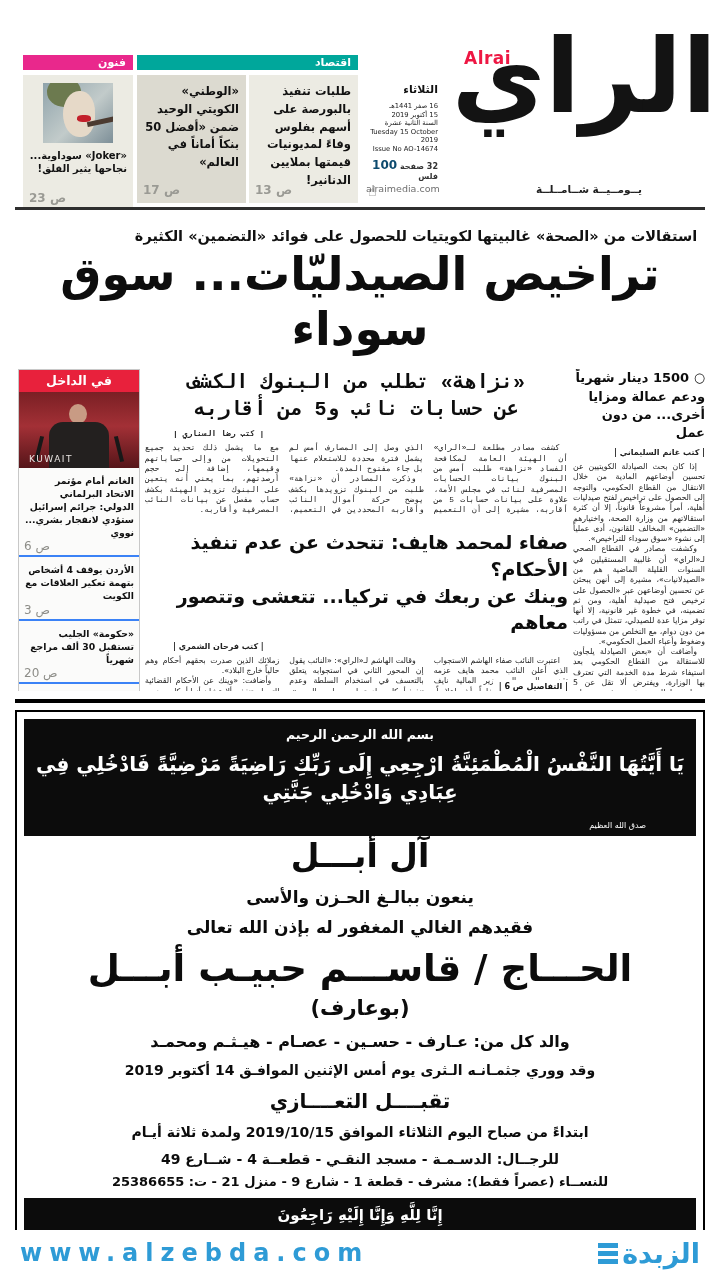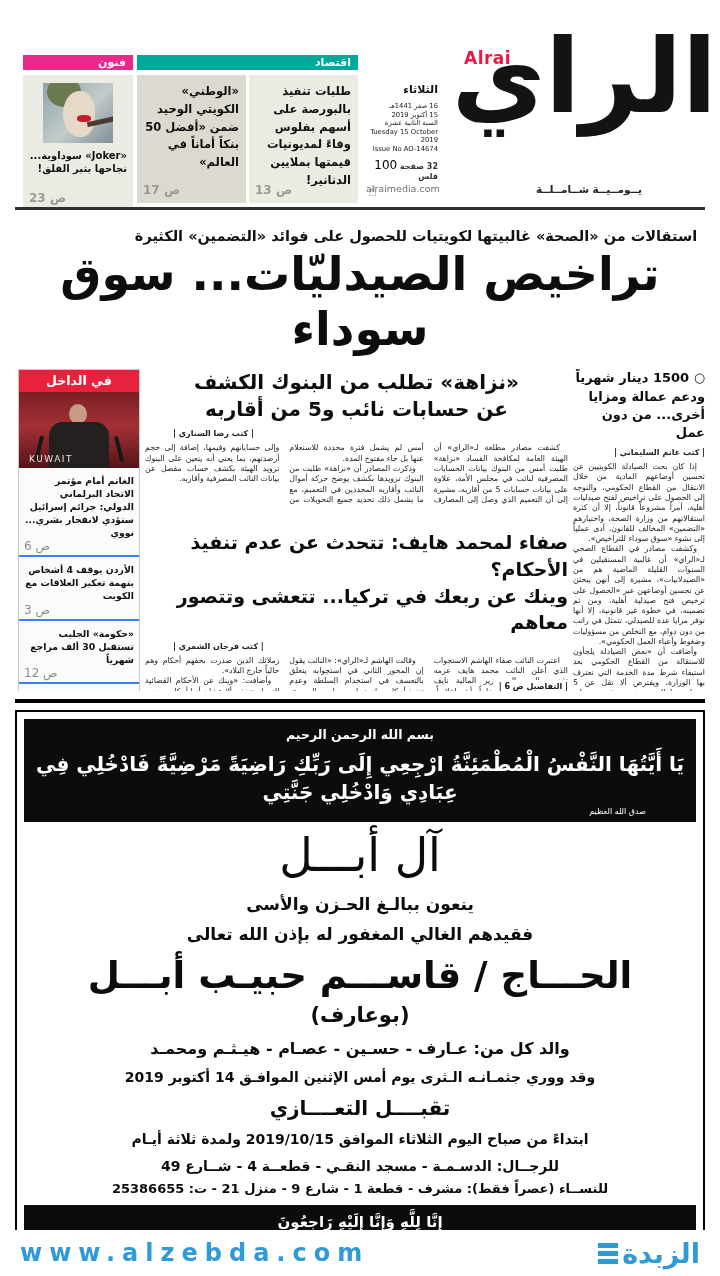--- a/index.html
+++ b/index.html
@@ -10,21 +10,21 @@
   
   .header { position:relative; height:212px; }
   .alrai-latin { position:absolute; top:48px; left:464px; width:58px; color:#ee1743; font-size:17px; font-weight:bold; letter-spacing:.5px; direction:ltr; text-align:left; }
   .alrai-logo { position:absolute; top:-28px; left:455px; width:262px; font-size:102px; font-weight:bold; color:#131313; text-align:left; line-height:2.05; letter-spacing:-4px; }
   .tagline { position:absolute; top:183px; left:536px; width:150px; font-size:10.5px; font-weight:bold; color:#222; letter-spacing:2px; text-align:left; }
   .dateblock { position:absolute; top:84px; left:366px; width:72px; text-align:right; }
   .day { font-size:11px; font-weight:bold; color:#111; line-height:1.1; }
   .datelines { margin-top:6px; font-size:6.8px; line-height:1.25; color:#222; }
   .datelines p { margin:0; }
   .pagesline { margin-top:5px; font-size:8px; font-weight:bold; color:#333; }
-  .pagesline .price-num { font-size:12px; color:#000000; font-weight:normal; }
+  .pagesline .price-num { font-size:12px; color:#0c4a6e; font-weight:bold; }
   .website { margin-top:2px; font-size:9.5px; color:#6f6f6f; direction:ltr; text-align:right; }
   .hand { position:absolute; top:183px; left:368px; font-size:14px; color:#555; }
 
   
   .promo { position:absolute; top:55px; }
   .promo-head { height:15px; color:#fff; font-weight:bold; font-size:11px; line-height:15px; padding:0 7px; }
   .promo-body { margin-top:5px; position:relative; }
   .arts { left:23px; width:110px; }
   .arts .promo-head { background:#e9288c; }
   .arts .promo-body { background:#ecebe3; height:133px; padding:6px 6px 4px; }
@@ -56,21 +56,21 @@
   .byline { font-size:8px; font-weight:bold; color:#222; margin:6px 0 5px; }
   .bodytext { font-size:7.8px; line-height:1.32; text-align:justify; color:#1c1c1c; }
   .bodytext p { text-indent:8px; margin:0; }
   .details { font-size:8px; font-weight:bold; color:#111; }
 
   .salary { position:relative; overflow:hidden; }
   .salary h3 { font-size:13px; font-weight:bold; text-align:right; line-height:1.4; color:#0d0d0d; }
   .salary .byline { text-align:right; }
 
   .middle { display:flex; flex-direction:column; }
-  .story-nazaha { height:152px; overflow:hidden; margin-bottom:8px; }
+  .story-nazaha { height:152px; overflow:hidden; margin-bottom:8px;font-family:Liberation Mono, monospace; }
   .story-nazaha .h { text-align:center; font-size:20px; font-weight:bold; line-height:1.35; color:#0d0d0d; }
   .story-nazaha .byline { text-align:right; padding-left:30px; text-align:left; direction:rtl; }
   .story-nazaha .byline { text-align:left; padding-left:28px; }
   .cols3 { column-count:3; column-gap:10px; font-size:7.8px; line-height:1.32; text-align:justify; color:#1c1c1c; }
   .cols3 p { text-indent:8px; margin:0; }
   .story-safaa { position:relative; height:162px; overflow:hidden; }
   .story-safaa .h { text-align:right; font-size:19px; font-weight:bold; line-height:1.4; color:#0d0d0d; }
   .story-safaa .byline { text-align:left; padding-left:28px; }
   .story-safaa .details { position:absolute; bottom:0; right:0; background:#fff; padding:2px 0 0 6px; }
 
@@ -88,23 +88,23 @@
   .inside-item .t { font-size:9.3px; font-weight:bold; line-height:1.4; text-align:right; color:#101010; }
   .inside-item .p { font-size:12px; color:#8d8d88; font-weight:normal; text-align:left; margin-top:1px; line-height:1; }
 
   .blackrule { height:4px; background:#000; margin:8px 15px 0; }
 
   
   .obit { margin:7px 15px 0; border:2px solid #000; padding:7px; height:566px; overflow:hidden; background:#fff; }
   .obit-band { background:#0c0c0c; color:#fff; text-align:center; padding:8px 10px 6px; }
   .basmala { font-size:12.5px; font-weight:bold; }
   .verse { font-size:20px; font-weight:bold; margin-top:8px; line-height:1.4; }
-  .sadaqa { font-size:8px; text-align:right; padding-right:40px; margin-top:1px; }
+  .sadaqa { font-size:8px; text-align:right; padding-right:40px; margin-top:15px; }
   .obit-c { text-align:center; color:#0c0c0c; }
-  .family { font-size:46px; font-weight:normal; margin-top:6px; }
+  .family { font-size:33px; font-weight:bold; }
   .mourn1 { font-size:17px; font-weight:bold; margin-top:12px; }
   .mourn2 { font-size:17px; font-weight:bold; margin-top:10px; }
   .deceased { font-size:37px; font-weight:bold; margin-top:10px; }
   .nickname { font-size:21px; font-weight:bold; margin-top:6px; }
   .fatherof { font-size:16px; font-weight:bold; margin-top:12px; }
   .burial { font-size:14px; font-weight:bold; margin-top:11px; }
   .condole { font-size:20px; font-weight:bold; margin-top:11px; }
   .timing { font-size:14px; font-weight:bold; margin-top:11px; }
   .men { font-size:14px; font-weight:bold; margin-top:11px; }
   .women { font-size:13px; font-weight:bold; margin-top:7px; }
@@ -236,21 +236,21 @@
       <div class="inside-item">
         <div class="t">الغانم أمام مؤتمر الاتحاد البرلماني الدولي: جرائم إسرائيل ستؤدي لانفجار بشري... نووي</div>
         <div class="p">ص 6</div>
       </div>
       <div class="inside-item">
         <div class="t">الأردن يوقف 4 أشخاص بتهمة تعكير العلاقات مع الكويت</div>
         <div class="p">ص 3</div>
       </div>
       <div class="inside-item">
         <div class="t">«حكومة» الجليب تستقبل 30 ألف مراجع شهرياً</div>
-        <div class="p">ص 12</div>
+        <div class="p">ص 20</div>
       </div>
       <div class="inside-item">
         <div class="t">بوتين: من دون السعودية لا تنمية ولا حلول للأزمات</div>
 
       </div>
     </div>
   </div>
 
   <div class="blackrule"></div>
 

